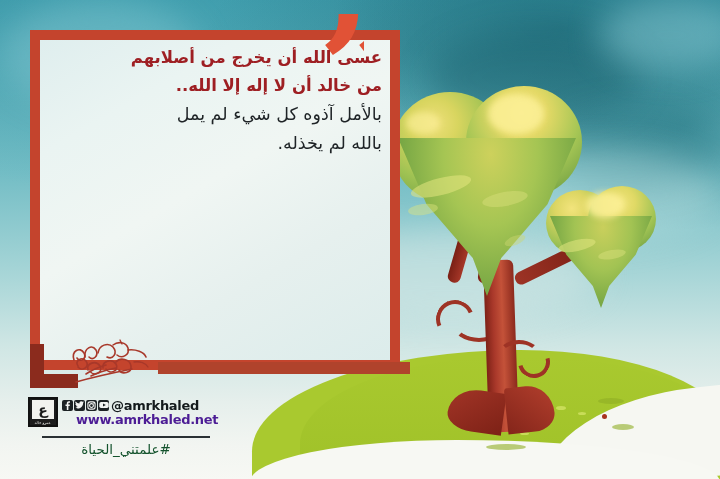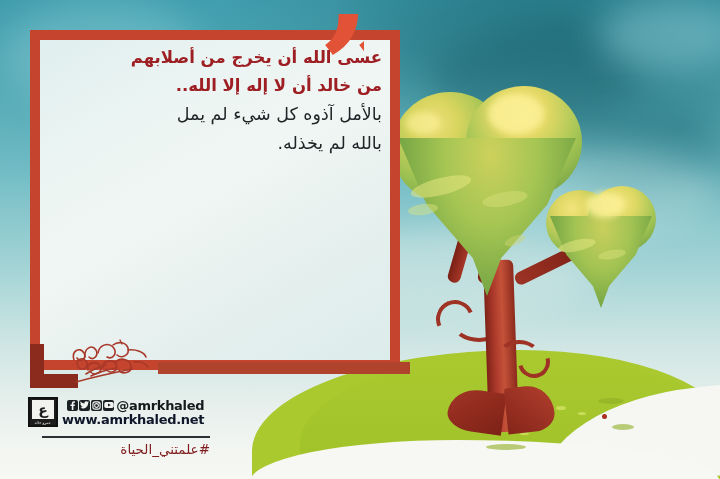--- a/index.html
+++ b/index.html
@@ -387,21 +387,20 @@
   .brand-text-col {
     display: flex;
     flex-direction: column;
     line-height: 1;
   }
   .social-line {
     display: flex;
     align-items: center;
     gap: 1px;
     height: 14px;
-    justify-content: flex-end;
   }
   .si {
     width: 11px; height: 11px;
     background: #1c2224;
     border-radius: 2px;
     display: inline-flex;
     align-items: center;
     justify-content: center;
     flex: 0 0 auto;
   }
@@ -410,41 +409,43 @@
     font-size: 13px;
     font-weight: 700;
     color: #141a1c;
     letter-spacing: -0.3px;
     margin-left: 1px;
     font-family: "DejaVu Sans", sans-serif;
   }
   .website {
     font-size: 13px;
     font-weight: 700;
-    color: #0f172a;
+    color: #4c1d95;
     letter-spacing: -0.3px;
     margin-top: 1px;
     font-family: "DejaVu Sans", sans-serif;
+    margin-left: 14px;
   }
 
   
   .hash-rule {
     position: absolute;
     left: 42px; top: 436px;
     width: 168px; height: 1.5px;
     background: #2a3134;
   }
   .hashtag {
     position: absolute;
     left: 42px;
     top: 441px;
     width: 168px;
+    text-align: center;
     direction: rtl;
     font-size: 13.5px;
-    color: #7f1d1d;
+    color: #14532d;
     font-weight: 400;
   }
 </style>
 </head>
 <body>
 
 <div id="poster">
 
   <div class="sky"></div>
   <div class="cloud-wisp cw1"></div>

